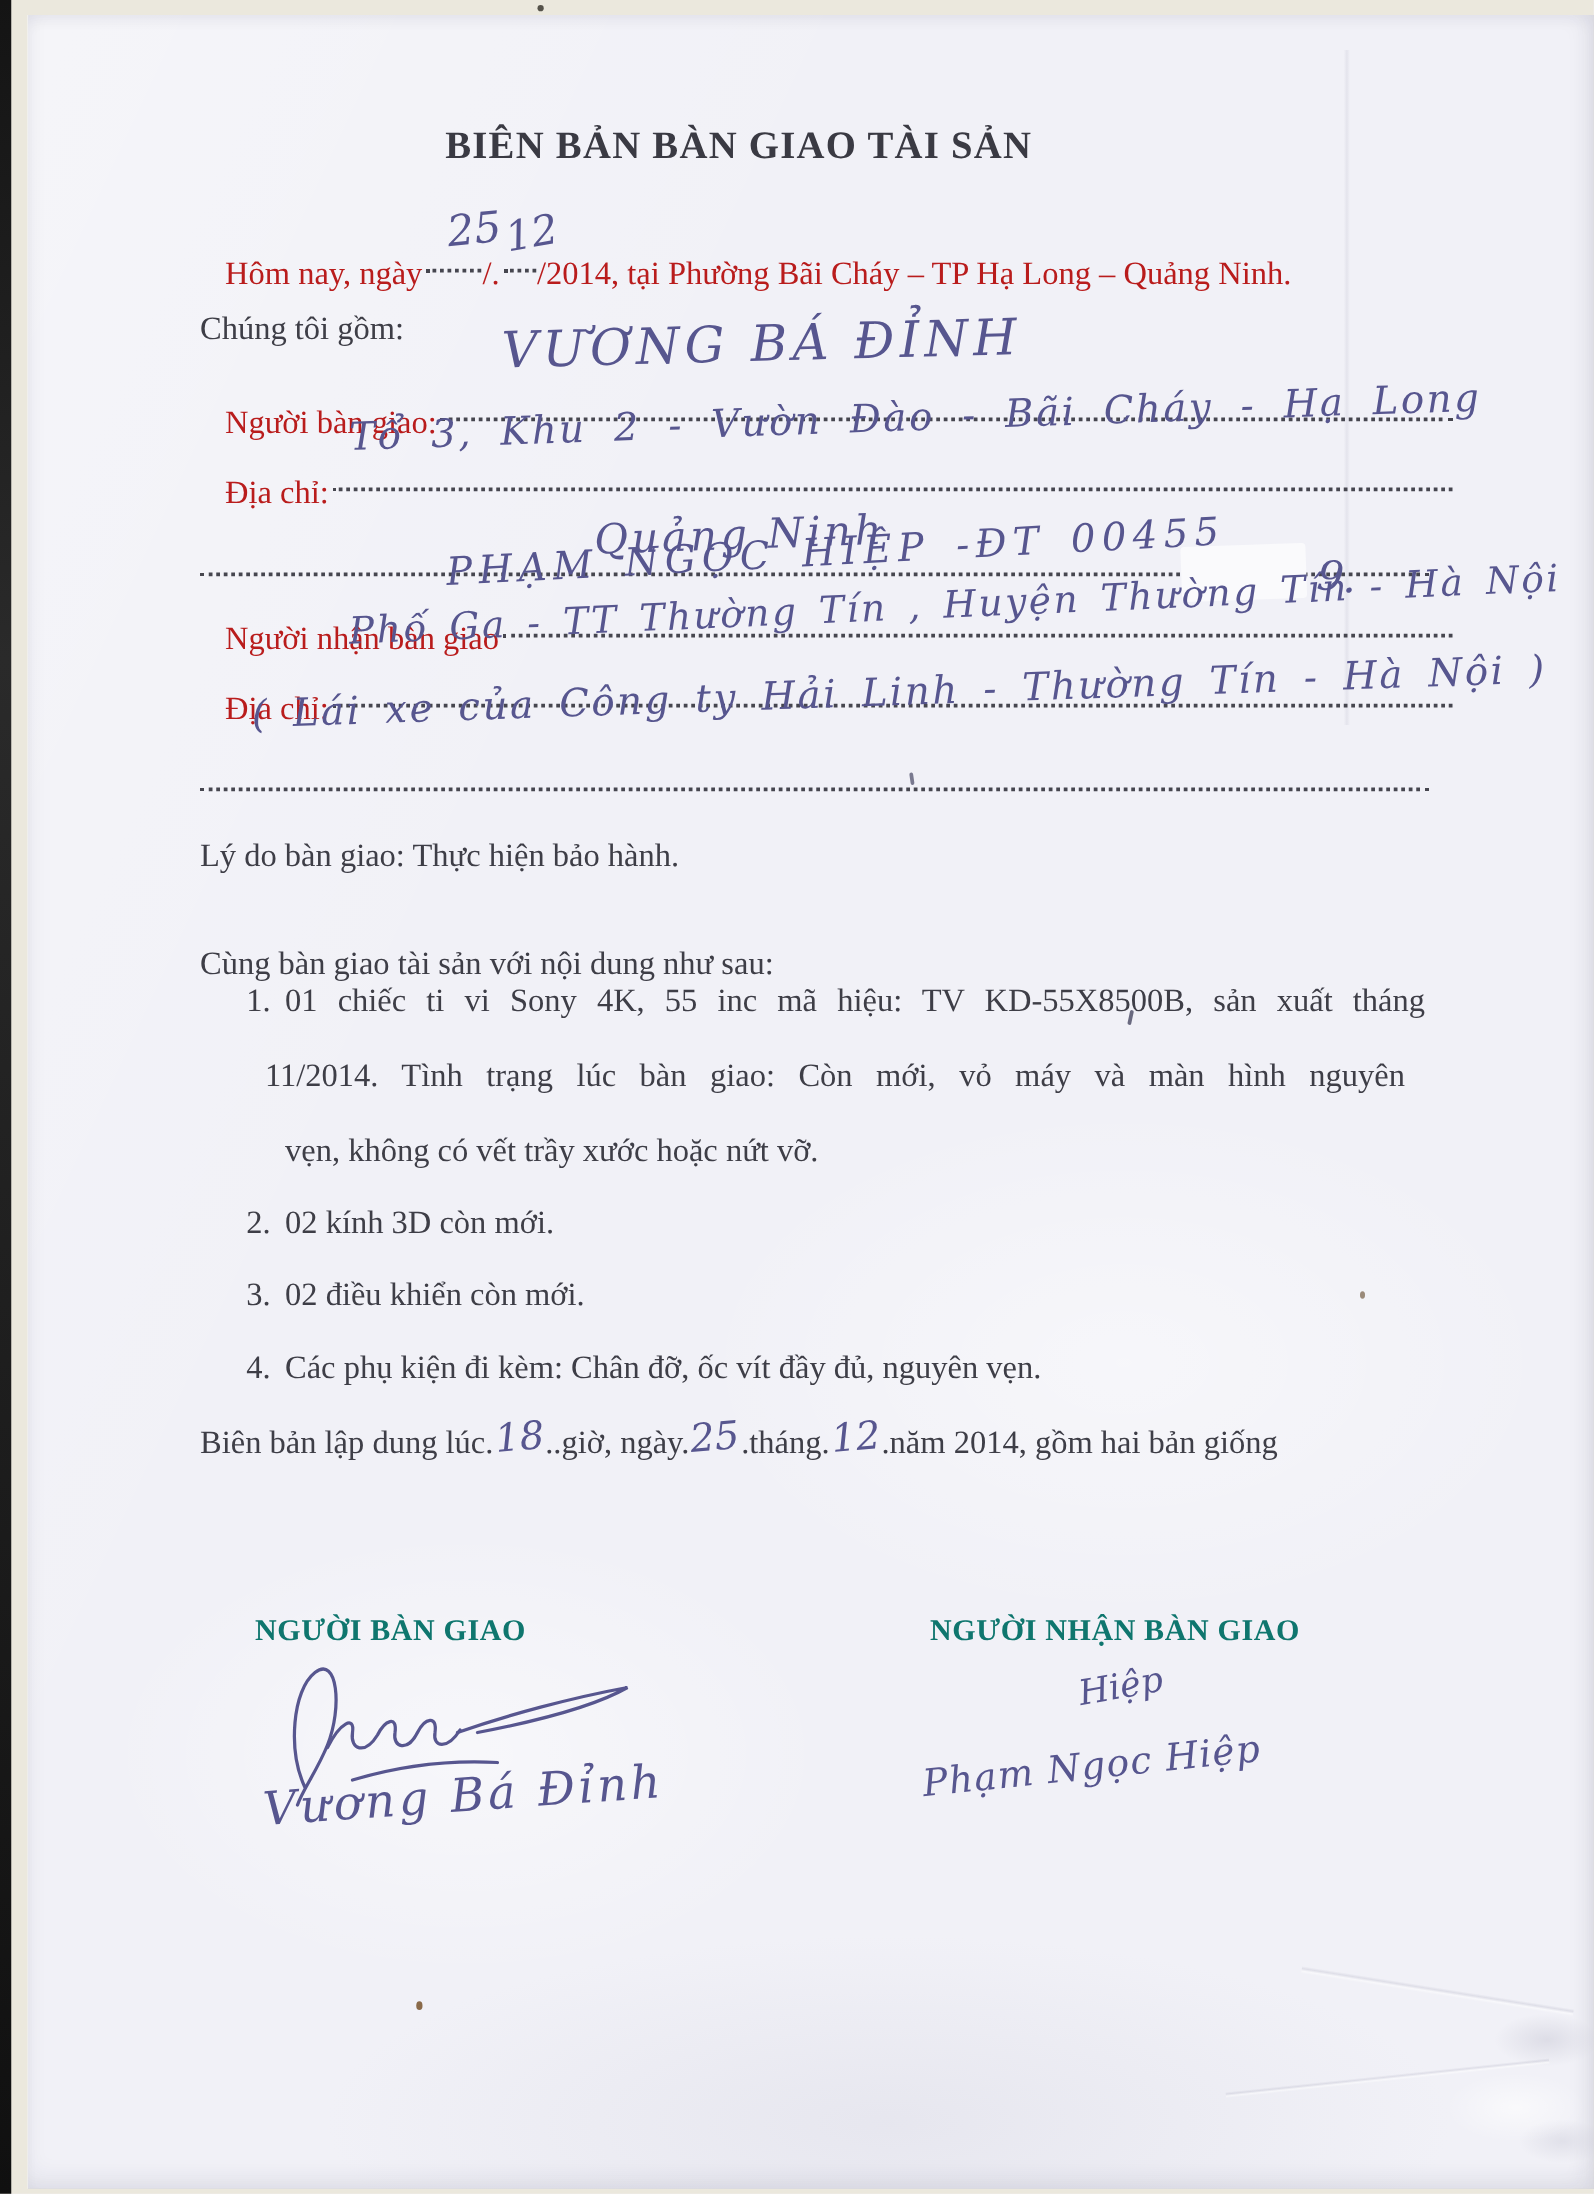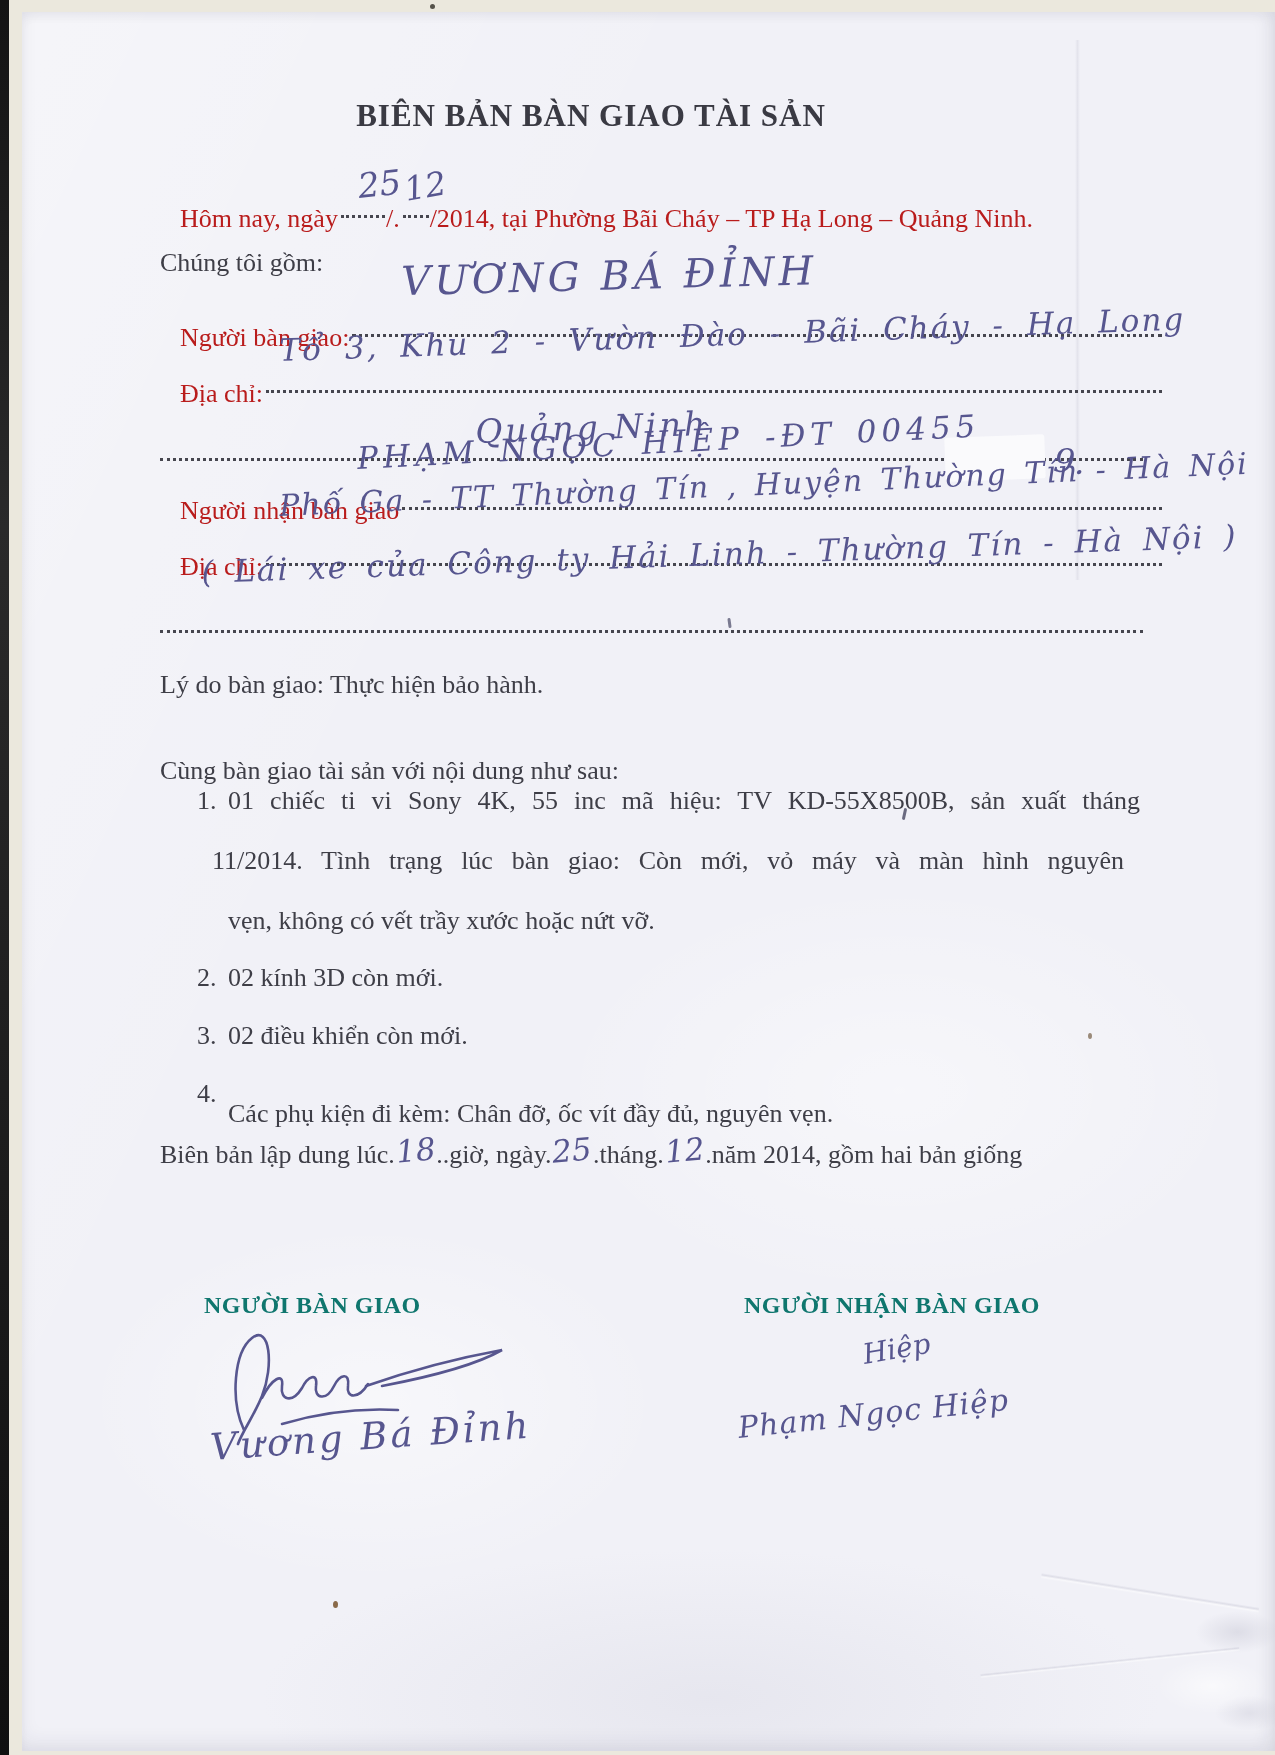--- a/index.html
+++ b/index.html
@@ -127,21 +127,21 @@
   <div class="pr just" style="left:212px;top:846px;width:912px;">11/2014. Tình trạng lúc bàn giao: Còn mới, vỏ máy và màn hình nguyên</div>
   <div class="pr" style="left:228px;top:906px;">vẹn, không có vết trầy xước hoặc nứt vỡ.</div>
 
   <div class="marker" style="left:197px;top:963px;">2.</div>
   <div class="pr" style="left:228px;top:963px;">02 kính 3D còn mới.</div>
 
   <div class="marker" style="left:197px;top:1021px;">3.</div>
   <div class="pr" style="left:228px;top:1021px;">02 điều khiển còn mới.</div>
 
   <div class="marker" style="left:197px;top:1079px;">4.</div>
-  <div class="pr" style="left:228px;top:1079px;margin-top:20px;">Các phụ kiện đi kèm: Chân đỡ, ốc vít đầy đủ, nguyên vẹn.</div>
+  <div class="pr" style="left:228px;top:1079px;">Các phụ kiện đi kèm: Chân đỡ, ốc vít đầy đủ, nguyên vẹn.</div>
 
   <div class="pr" style="left:160px;top:1134px;">
     <span>Biên bản lập dung lúc.</span><span class="hw-inline">18</span><span>..giờ, ngày.</span><span class="hw-inline">25</span><span>.tháng.</span><span class="hw-inline">12</span><span>.năm 2014, gồm hai bản giống</span>
   </div>
 
   <div class="patch" style="left:945px;top:436px;width:100px;height:44px;transform:rotate(-2deg);"></div>
 
   <span class="hw" style="left:360px;top:166px;font-size:34px;transform:rotate(-6deg);">25</span>
   <span class="hw" style="left:408px;top:170px;font-size:33px;transform:rotate(-10deg);">12</span>
 

